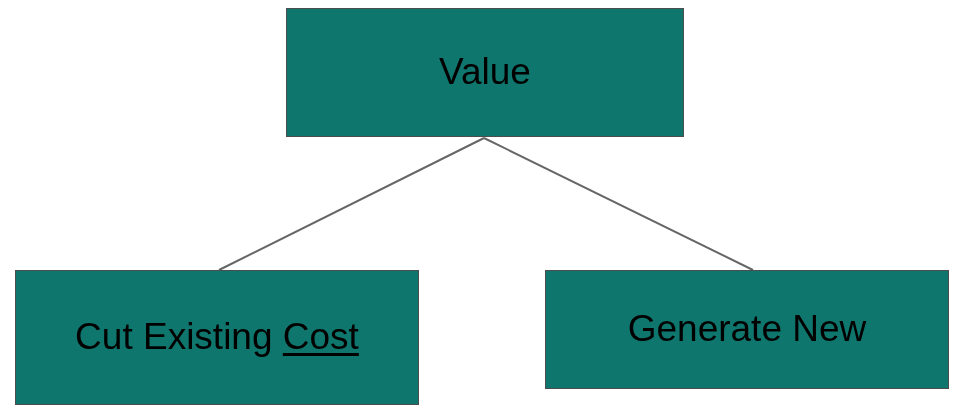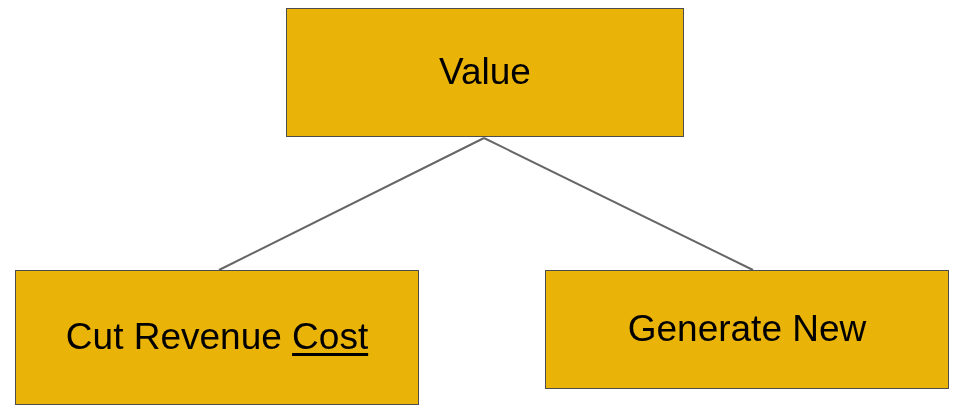--- a/index.html
+++ b/index.html
@@ -22,21 +22,21 @@
   svg.connectors {
     position: absolute;
     left: 0;
     top: 0;
     width: 962px;
     height: 420px;
     pointer-events: none;
   }
   .node {
     position: absolute;
-    background: #eab308;
+    background: #0f766e;
     border: 1.5px solid #4d4d4d;
     box-sizing: border-box;
     display: flex;
     align-items: center;
     justify-content: center;
     text-align: center;
     font-size: 37px;
     line-height: 1.25;
   }
   .node--root {
@@ -74,21 +74,21 @@
     <line x1="484" y1="138" x2="219" y2="270" stroke="#666666" stroke-width="2"></line>
     <line x1="484" y1="138" x2="753" y2="270" stroke="#666666" stroke-width="2"></line>
   </svg>
 
   <div class="node node--root">
     <span>Value</span>
   </div>
 
   <div class="node node--left">
     <span>
-      <span>Cut Revenue</span>
+      <span>Cut Existing</span>
       <span class="u">Cost</span>
     </span>
   </div>
 
   <div class="node node--right">
     <span>
       <span class="label-line">Generate New</span>
     </span>
   </div>
 

